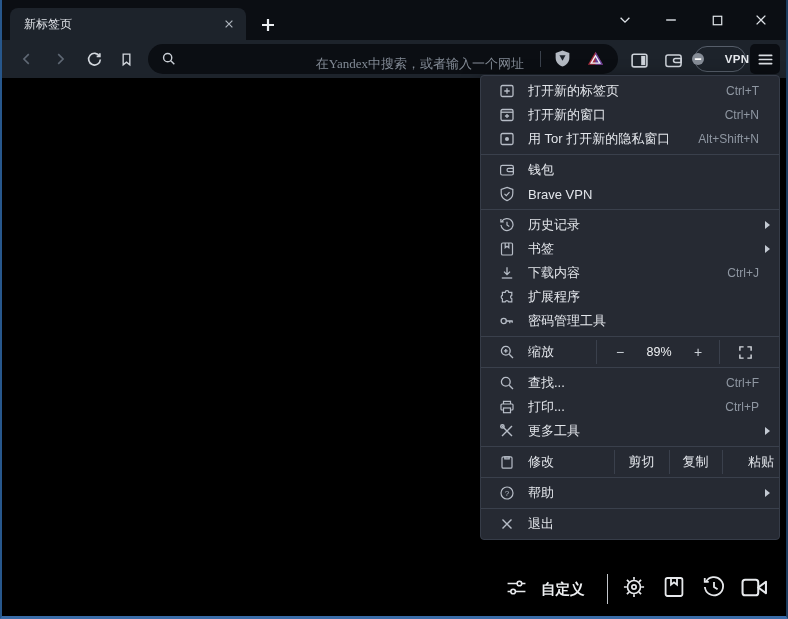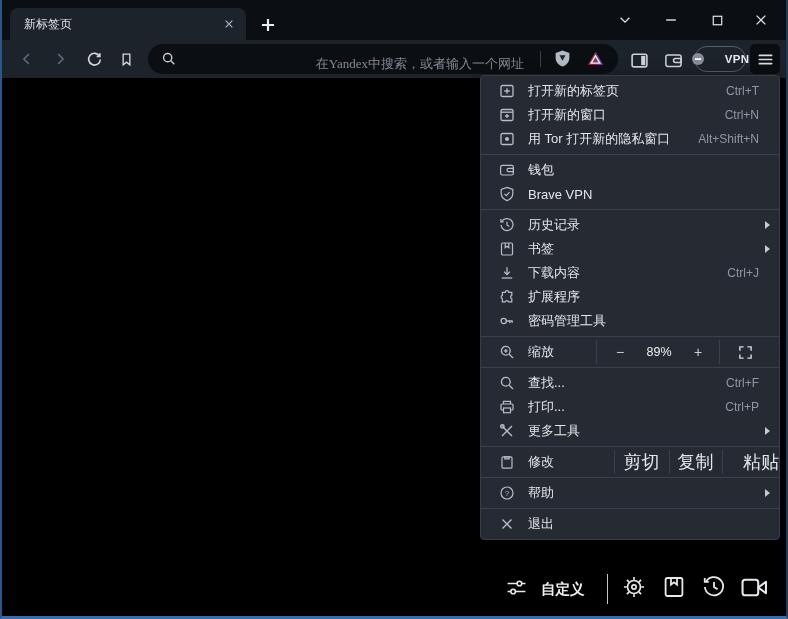--- a/index.html
+++ b/index.html
@@ -52,21 +52,21 @@
   .mi-icon{width:16px;height:16px;margin-right:13px;color:#b7bdc7;flex:none;}
   .mi-label{font-size:13px;color:#e3e6eb;white-space:nowrap;text-align:right;}
   .mi-short{margin-left:auto;font-size:12px;color:#8f97a2;white-space:nowrap;}
   .mi-arrow{position:absolute;right:9px;top:50%;margin-top:-4px;width:0;height:0;
     border-left:5px solid #c3c9d2;border-top:4px solid transparent;border-bottom:4px solid transparent;}
   .msep{height:1px;background:#3a404c;margin:3px 0;}
   .vline{position:absolute;top:0;bottom:0;width:1px;background:#3a404c;}
   .zctrl{position:absolute;top:0;height:24px;display:grid;place-items:center;color:#ccd1d8;font-size:14px;}
   .zval{color:#eef0f3;font-size:12.5px;}
   .zfull{color:#d6dae0;}
-  .ebtn{position:absolute;top:0;height:24px;display:grid;place-items:center;font-size:18px;color:#e3e6eb;}
+  .ebtn{position:absolute;top:0;height:24px;display:grid;place-items:center;font-size:13px;color:#e3e6eb;}
   
   .bbar-item{position:absolute;color:#e7e9ec;}
   .bb-sliders{left:504px;top:577px;}
   .bb-customize{left:541px;top:580px;font-size:14.5px;font-weight:bold;color:#eef0f2;font-family:Liberation Mono, monospace;}
   .bb-sep{left:607px;top:574px;width:1px;height:30px;background:#c2c6cb;}
   .bb-gear{left:622px;top:575px;}
   .bb-book{left:662px;top:575px;}
   .bb-clock{left:702px;top:575px;}
   .bb-camera{left:741px;top:577px;}
 </style>

